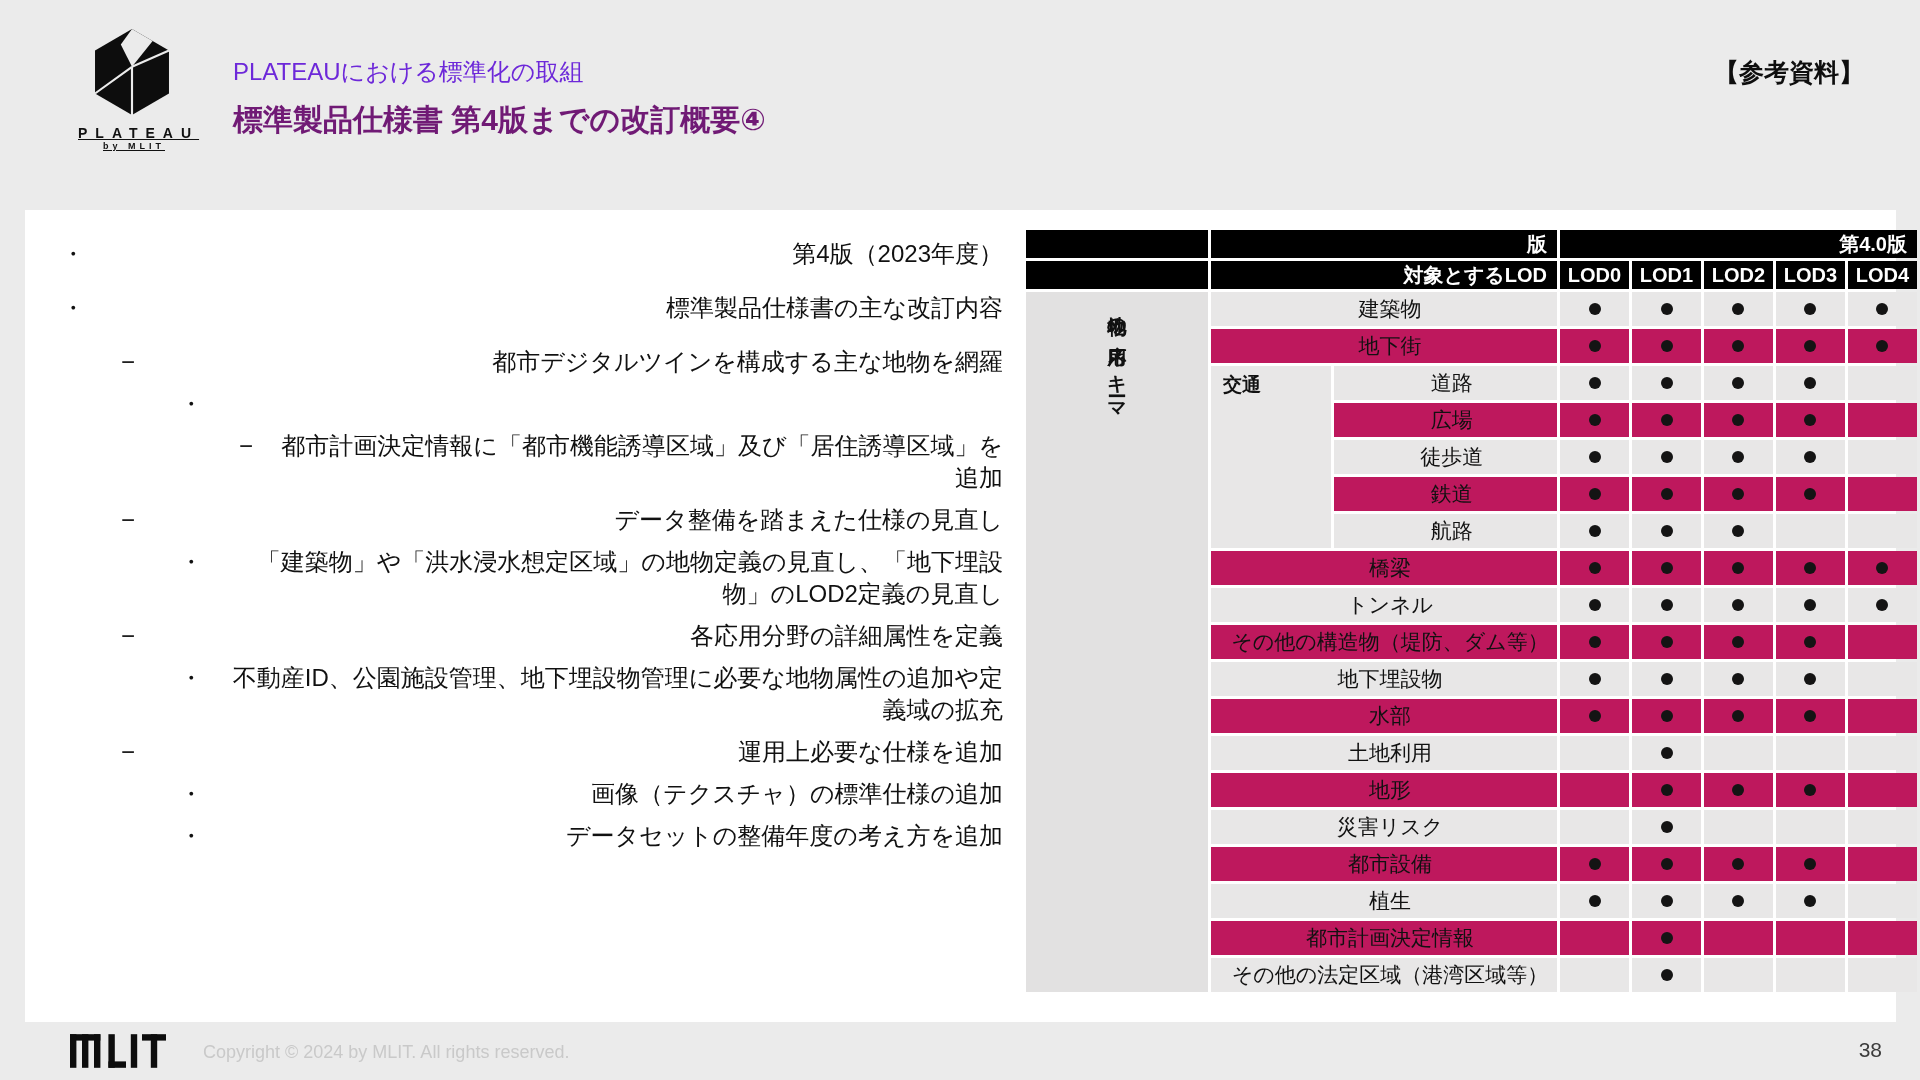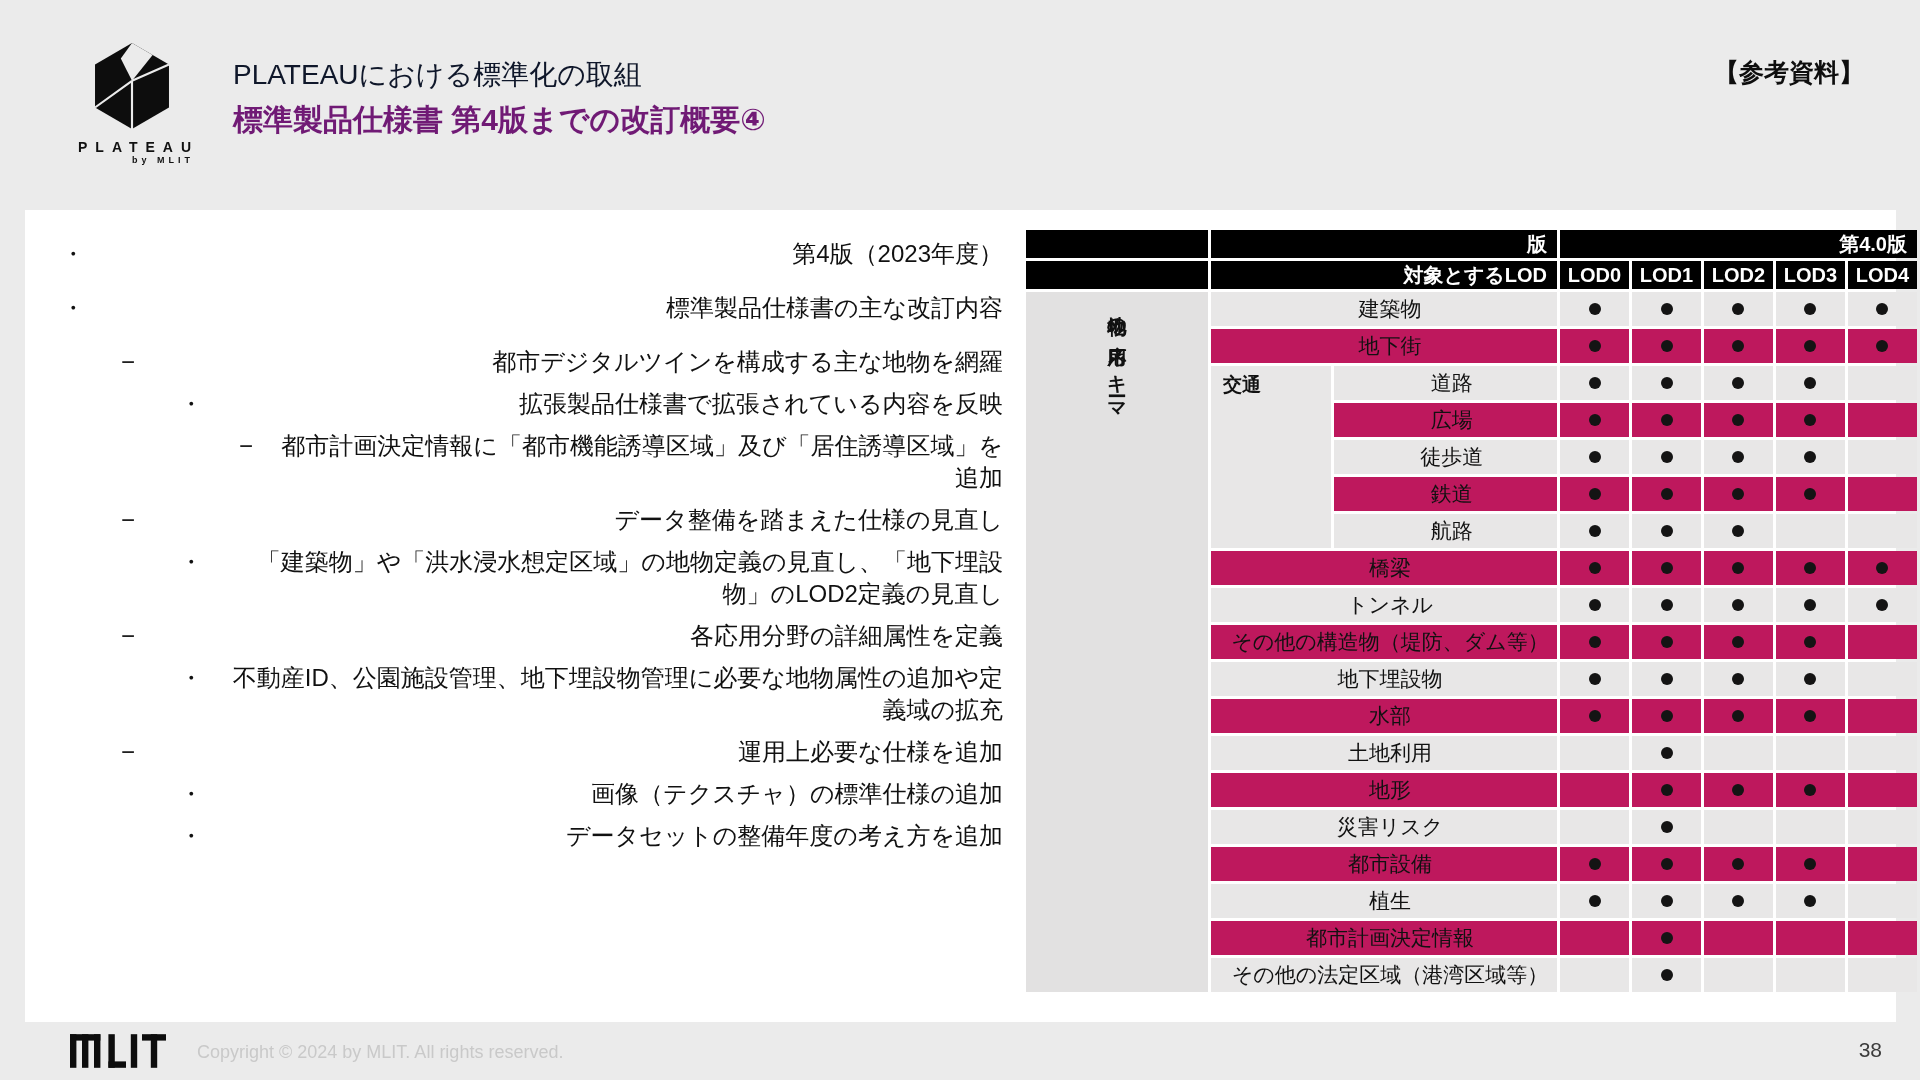--- a/index.html
+++ b/index.html
@@ -1,25 +1,25 @@
 <!DOCTYPE html>
 <html><head>
 <meta charset="utf-8">
 <style>
   html,body{margin:0;padding:0;background:#9a9a9a;}
   .slide{position:relative;width:1920px;height:1080px;background:#ebebeb;overflow:hidden;
          font-family:"Liberation Sans","DejaVu Sans",sans-serif;color:#111;}
   .panel{position:absolute;left:25px;top:210px;width:1871px;height:812px;background:#ffffff;}
 
   
-  .plateau-logo{position:absolute;left:70px;top:40px;width:124px;text-align:right;}
+  .plateau-logo{position:absolute;left:70px;top:26px;width:124px;text-align:center;text-decoration:underline;}
   .plateau-logo svg{display:block;margin:0 auto;}
   .logo-brand{font-size:14px;font-weight:600;letter-spacing:8px;padding-left:8px;margin-top:7px;color:#111;}
   .logo-sub{font-size:9px;font-weight:600;letter-spacing:4px;padding-left:4px;margin-top:0;color:#111;}
-  .eyebrow{position:absolute;left:233px;top:56px;font-size:28px;color:#0f172a;}
+  .eyebrow{position:absolute;left:233px;top:56px;font-size:24px;color:#6d28d9;}
   .page-title{position:absolute;left:233px;top:100px;font-size:30px;font-weight:700;color:#701a75;}
   .ref-tag{position:absolute;right:56px;top:56px;font-size:25px;font-weight:700;color:#0e0e0e;}
 
   
   .bullets{position:absolute;left:55px;top:238px;width:948px;}
   .b-item{display:flex;font-size:24px;line-height:32px;color:#111;margin-bottom:10px;}
   .b-marker{flex:0 0 auto;}
   .b-text{flex:1 1 auto;text-align:right;}
   .lvl1{margin-bottom:22px;}
   .lvl1 .b-marker{width:48px;padding-left:6px;}
@@ -41,21 +41,21 @@
   .group-cell{font-size:19px;font-weight:700;text-align:left;vertical-align:top;
               padding:6px 0 0 12px !important;background:#e8e7e7 !important;}
   .side-cell{background:#e2e1e1 !important;vertical-align:top;text-align:center;}
   .side-label{writing-mode:vertical-rl;text-orientation:upright;font-weight:700;font-size:19px;
               letter-spacing:3px;margin:8px auto 0;}
   .dot-cell{text-align:center;vertical-align:middle;}
   .dot{width:12px;height:12px;border-radius:50%;background:#141414;margin:0 auto;}
 
   
   .mlit-logo{position:absolute;left:70px;top:1034px;}
-  .copyright{position:absolute;left:197px;top:1042px;font-size:18px;color:#c9c9c9;}
+  .copyright{position:absolute;left:203px;top:1042px;font-size:18px;color:#c9c9c9;}
   .page-number{position:absolute;right:38px;top:1038px;font-size:21px;color:#3c3c3c;}
 </style>
 </head>
 <body>
 
 <div class="slide">
 
   <div class="plateau-logo">
     <svg width="86" height="92" viewBox="0 0 100 104">
       <polygon points="50,2 93,27 93,77 50,102 7,77 7,27" fill="#0d0d0d"></polygon>
@@ -79,21 +79,20 @@
       <div class="b-item lvl1">
         <span class="b-marker">・</span>
         <span class="b-text">標準製品仕様書の主な改訂内容</span>
       </div>
       <div class="b-item lvl2">
         <span class="b-marker">−</span>
         <span class="b-text">都市デジタルツインを構成する主な地物を網羅</span>
       </div>
       <div class="b-item lvl3">
         <span class="b-marker">・</span>
-        <span class="b-text">拡張製品仕様書で拡張されている内容を反映</span>
       </div>
       <div class="b-item lvl4">
         <span class="b-marker">−</span>
         <span class="b-text">都市計画決定情報に「都市機能誘導区域」及び「居住誘導区域」を追加</span>
       </div>
       <div class="b-item lvl2">
         <span class="b-marker">−</span>
         <span class="b-text">データ整備を踏まえた仕様の見直し</span>
       </div>
       <div class="b-item lvl3">

